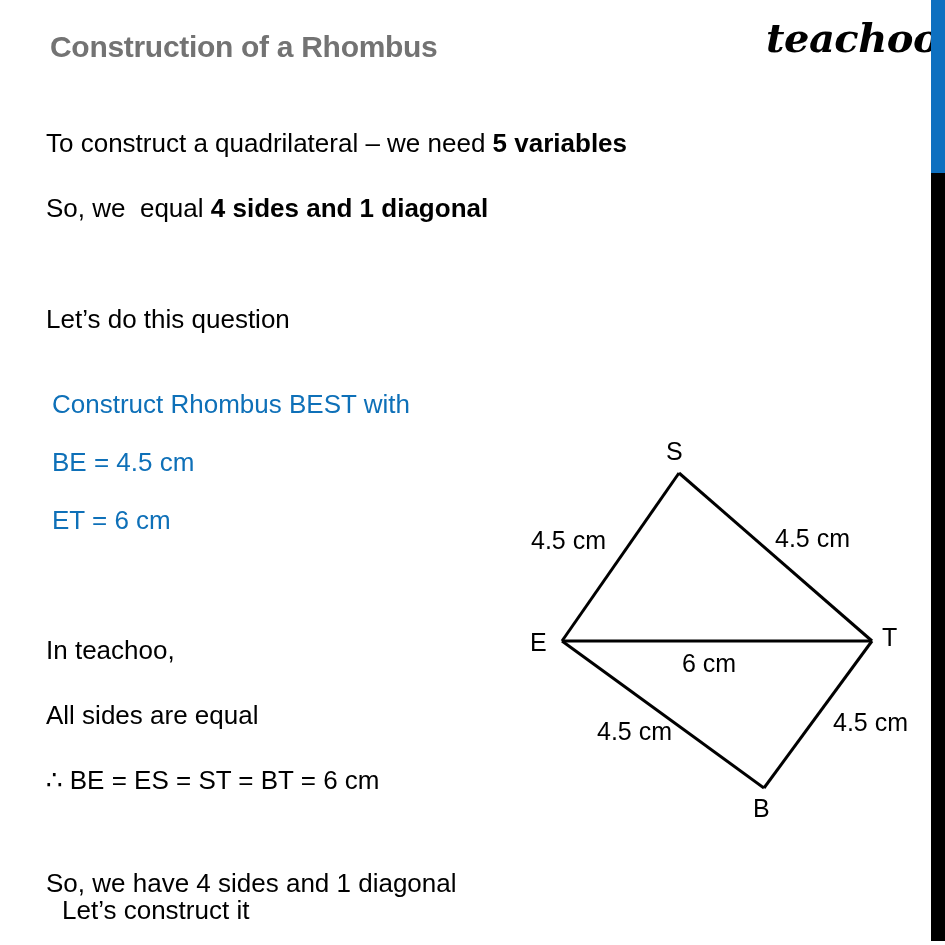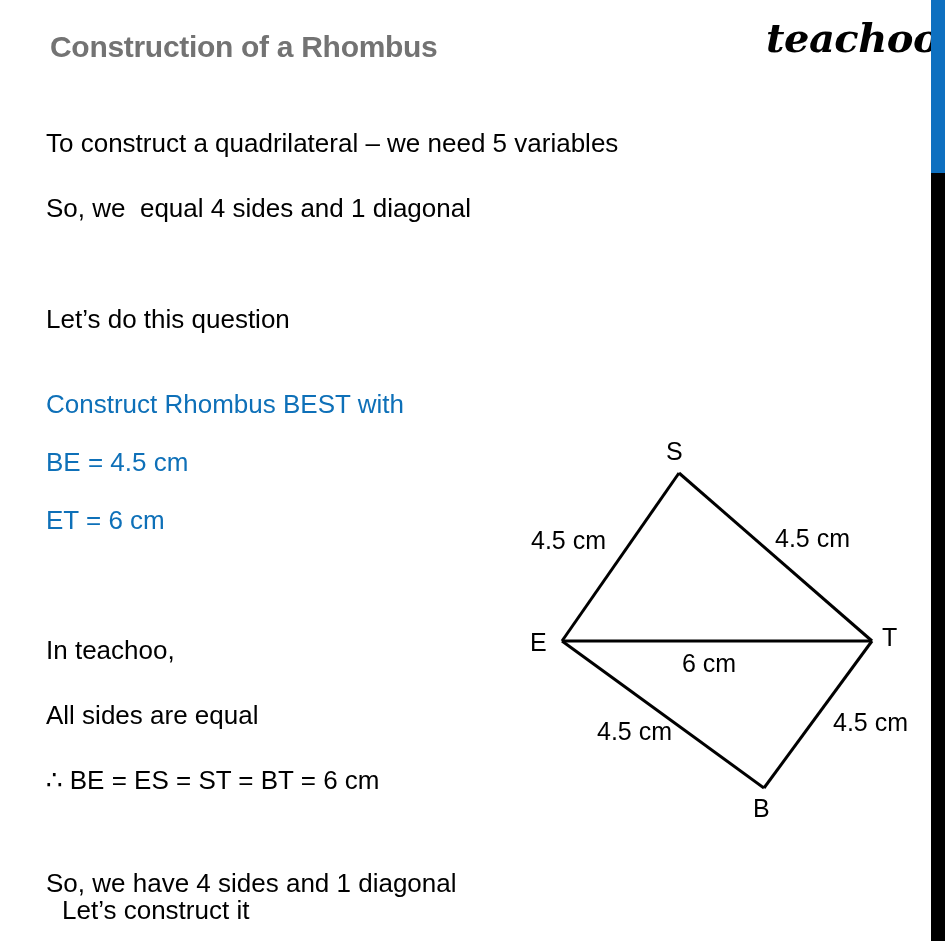--- a/index.html
+++ b/index.html
@@ -53,22 +53,22 @@
       height: 768px;
       background: #000000;
     }
     .line {
       position: absolute;
       left: 46px;
       font-size: 26px;
       white-space: nowrap;
       line-height: 30px;
     }
-    .blue { color: #0e70b8; }
-    .bold { font-weight: normal; }
+    .blue { color: #0e70b8; margin-left: 6px; }
+    .bold { font-weight: bold; }
     .diagram {
       position: absolute;
       left: 0;
       top: 0;
       width: 945px;
       height: 945px;
       pointer-events: none;
     }
     .diagram text {
       font-family: "Liberation Sans", "DejaVu Sans", sans-serif;

